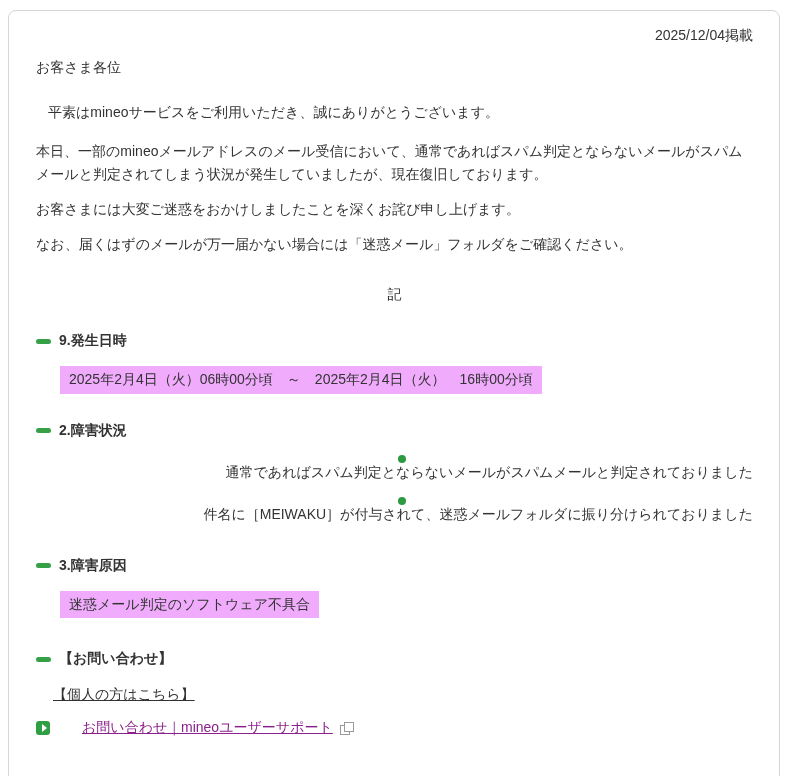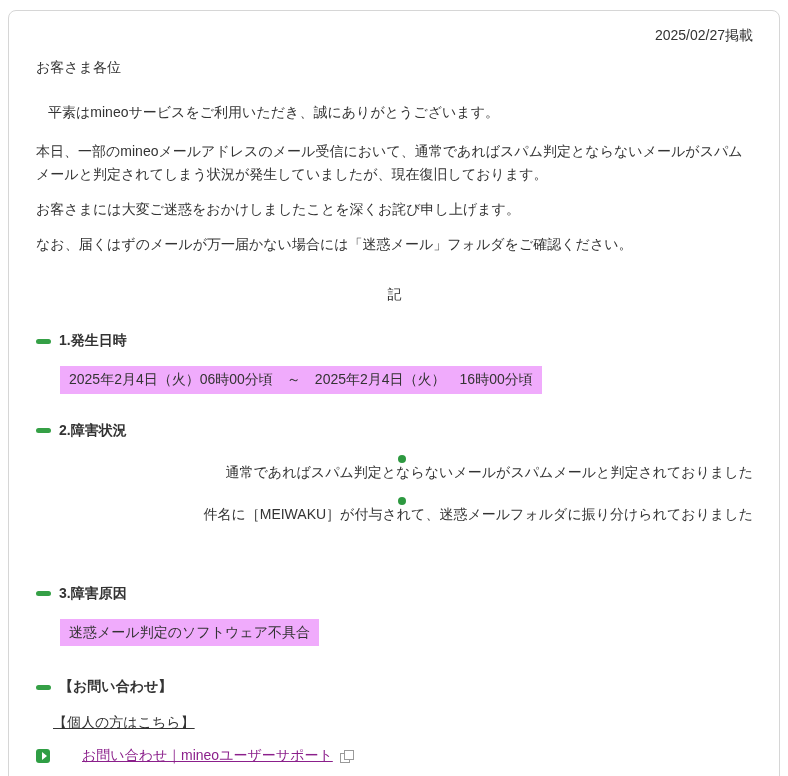--- a/index.html
+++ b/index.html
@@ -124,41 +124,41 @@
   }
   .ext-icon .sq-front {
     position: absolute;
     right: 0; top: 0;
     width: 8px; height: 8px;
     border: 1px solid #9a9a9a;
     background: #ffffff;
   }
   .spacer-lg { height: 24px; }
   .contact-heading { margin-top: 32px; }
-  .cause-section { margin-top: 60px; align-items: center; }
+  .cause-section { margin-top: 32px; align-items: center; }
 </style>
 </head>
 <body>
 
 <div class="notice-box">
 
-  <div class="posted-date">2025/02/27掲載</div>
+  <div class="posted-date">2025/12/04掲載</div>
 
   <div class="salutation">お客さま各位</div>
 
   <p class="para para-first">平素はmineoサービスをご利用いただき、誠にありがとうございます。</p>
   <p class="para">本日、一部のmineoメールアドレスのメール受信において、通常であればスパム判定とならないメールがスパムメールと判定されてしまう状況が発生していましたが、現在復旧しております。</p>
   <p class="para">お客さまには大変ご迷惑をおかけしましたことを深くお詫び申し上げます。</p>
   <p class="para">なお、届くはずのメールが万一届かない場合には「迷惑メール」フォルダをご確認ください。</p>
 
   <div class="record-marker">記</div>
 
   <div class="section-heading">
     <span class="dash-icon"></span>
-    <span class="heading-text">1.発生日時</span>
+    <span class="heading-text">9.発生日時</span>
   </div>
   <div>
     <span class="highlight">2025年2月4日（火）06時00分頃　～　2025年2月4日（火）　16時00分頃</span>
   </div>
 
   <div class="section-heading">
     <span class="dash-icon"></span>
     <span class="heading-text">2.障害状況</span>
   </div>
   <div class="bullet-row">

